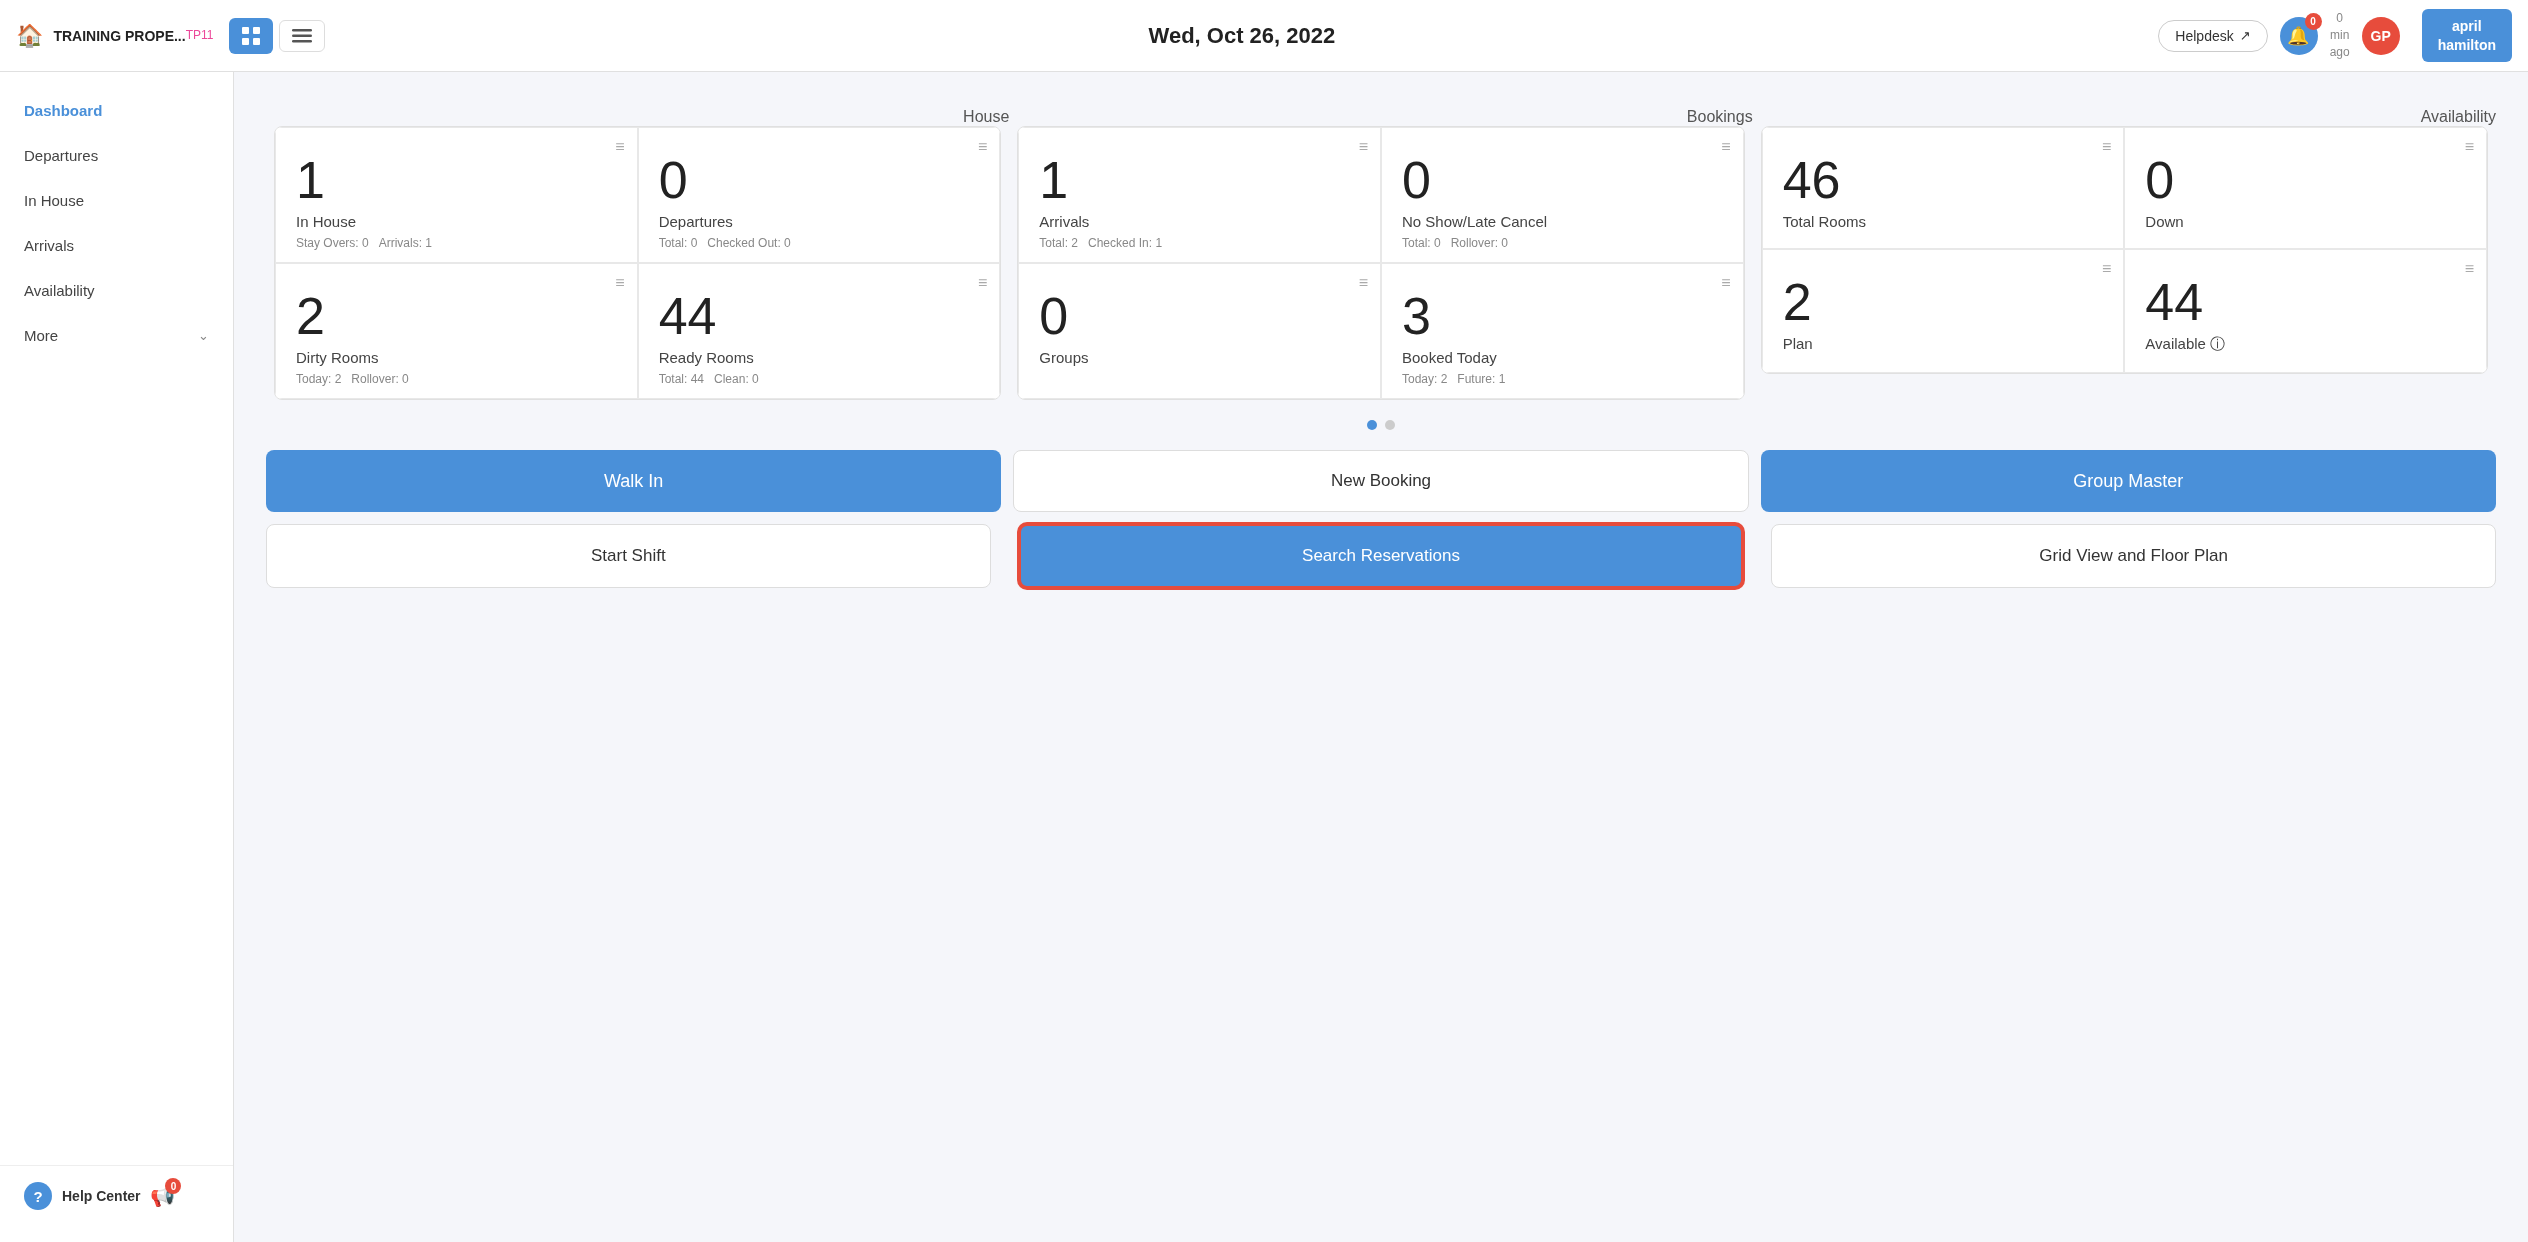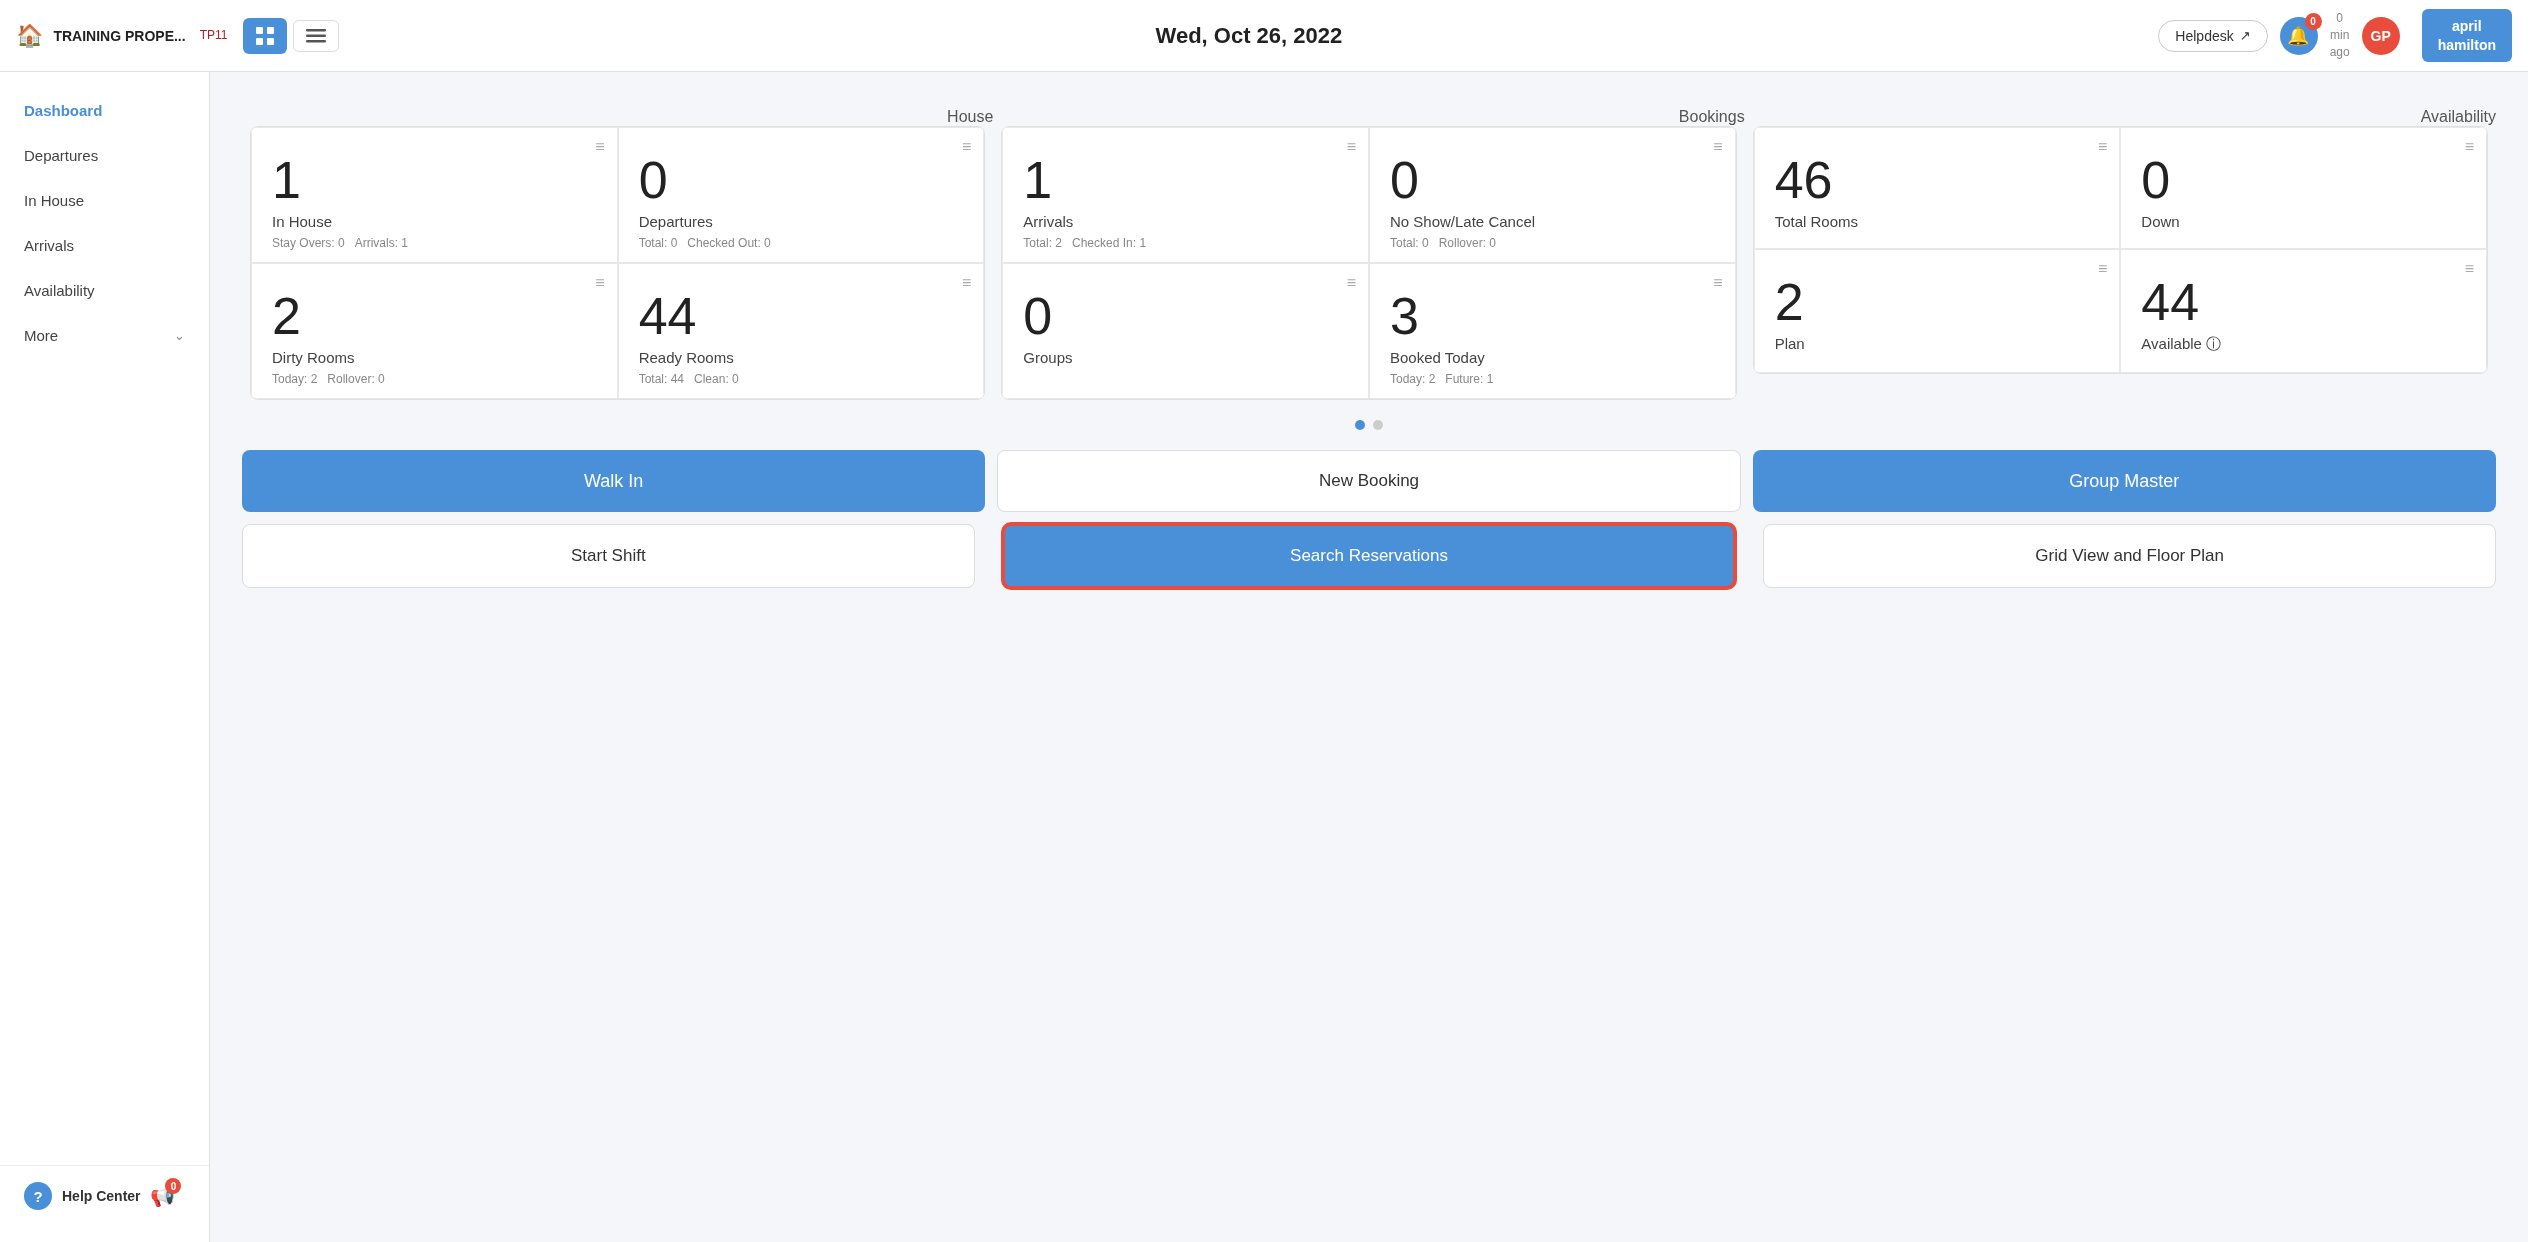--- a/index.html
+++ b/index.html
@@ -2,27 +2,27 @@
 <html><head>
   <meta charset="utf-8">
   <style>
     * { box-sizing: border-box; margin: 0; padding: 0; }
     body { font-family: -apple-system, BlinkMacSystemFont, 'Segoe UI', sans-serif; background: #f5f6fa; height: 100vh; overflow: hidden; }
 
     
     .app { display: flex; flex-direction: column; height: 100vh; }
     .header { display: flex; align-items: center; background: #fff; border-bottom: 1px solid #e0e0e0; padding: 0 16px; height: 72px; flex-shrink: 0; }
     .main { display: flex; flex: 1; overflow: hidden; }
-    .sidebar { width: 210px; background: #fff; border-right: 1px solid #e0e0e0; padding: 16px 0; flex-shrink: 0; display: flex; flex-direction: column; }
+    .sidebar { width: 234px; background: #fff; border-right: 1px solid #e0e0e0; padding: 16px 0; flex-shrink: 0; display: flex; flex-direction: column; }
     .content { flex: 1; padding: 24px 32px; overflow-y: auto; background: #f5f6fa; }
 
     
     .header-brand { display: flex; margin-right: 16px; }
     .header-brand-name { font-size: 14px; font-weight: 700; color: #222; }
-    .header-brand-sub { font-size: 12px; color: #b91c1c; margin-left: 14px; }
+    .header-brand-sub { font-size: 12px; color: #ec4899; }
     .header-grid-btn { background: #4a90d9; border: none; border-radius: 6px; padding: 8px 12px; cursor: pointer; color: #fff; margin-right: 6px; display: flex; align-items: center; justify-content: center; }
     .header-menu-btn { background: #fff; border: 1px solid #ddd; border-radius: 6px; padding: 8px 12px; cursor: pointer; color: #555; display: flex; align-items: center; justify-content: center; }
     .header-title { flex: 1; text-align: center; font-size: 22px; font-weight: 700; color: #222; }
     .header-right { display: flex; align-items: center; gap: 12px; }
     .helpdesk-btn { border: 1px solid #ccc; border-radius: 20px; padding: 7px 16px; background: #fff; cursor: pointer; font-size: 14px; color: #333; display: flex; align-items: center; gap: 6px; }
     .bell-btn { position: relative; background: #4a90d9; border: none; border-radius: 50%; width: 38px; height: 38px; display: flex; align-items: center; justify-content: center; cursor: pointer; color: #fff; font-size: 18px; }
     .bell-badge { position: absolute; top: -4px; right: -4px; background: #e74c3c; color: #fff; font-size: 10px; border-radius: 50%; width: 17px; height: 17px; display: flex; align-items: center; justify-content: center; font-weight: 700; }
     .time-info { font-size: 12px; color: #888; text-align: center; line-height: 1.4; }
     .avatar { background: #e74c3c; color: #fff; border-radius: 50%; width: 38px; height: 38px; display: flex; align-items: center; justify-content: center; font-weight: 700; font-size: 14px; }
     .user-name-btn { background: #4a90d9; color: #fff; border: none; border-radius: 6px; padding: 8px 16px; font-size: 14px; font-weight: 600; cursor: pointer; min-width: 80px; line-height: 1.3; text-align: center; margin-left: 10px; }

